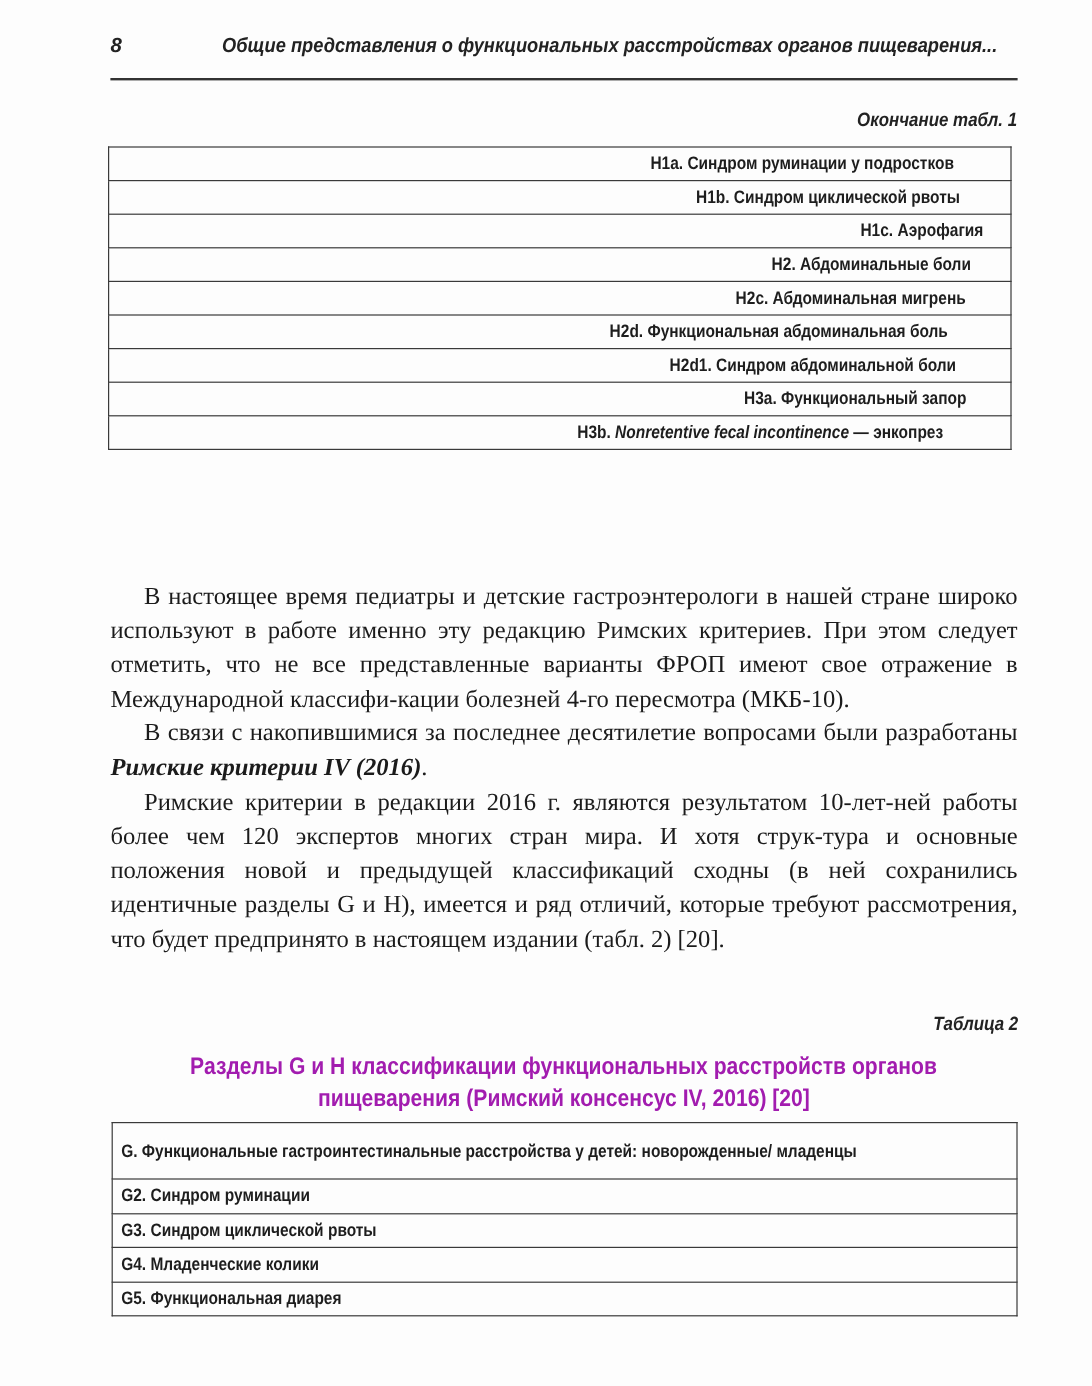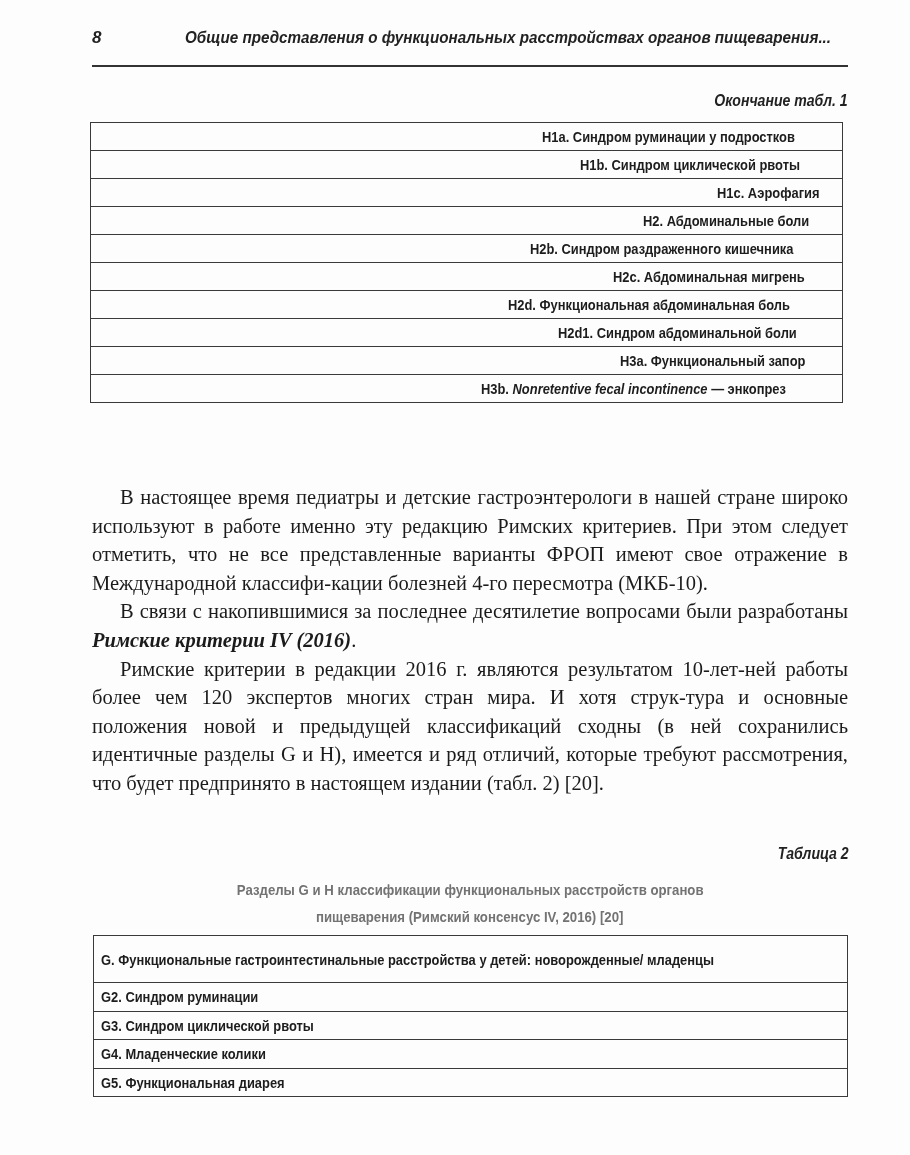--- a/index.html
+++ b/index.html
@@ -31,21 +31,21 @@
     #table2 td.head { height: 46px; line-height: 19px; white-space: normal; }
     #table2 td.head .t { width: 116%; }
 
     .body-text { position: absolute; left: 92px; top: 483px; width: 756px;
       font-family: "Liberation Serif", serif; font-size: 20.5px; line-height: 28.6px; color: #1b1b1b;
       text-align: justify; }
     .body-text p { margin: 0; text-indent: 28px; }
     .body-text b { font-weight: bold; font-style: italic; }
 
     .table2-title { position: absolute; left: 92px; top: 876px; width: 756px; text-align: center;
-      font-family: "Liberation Sans", sans-serif; font-weight: bold; font-size: 15px; line-height: 27px; color: #737373; }
+      font-family: "Liberation Sans", sans-serif; font-weight: bold; font-size: 20px; line-height: 27px; color: #a21caf; }
     .table2-title span { display: inline-block; transform: scaleX(0.88); transform-origin: center top; white-space: nowrap; }
   </style>
 </head>
 <body>
 
 <div class="page">
 
   <div class="page-num">8</div>
   <div class="head-title">Общие представления о функциональных расстройствах органов пищеварения...</div>
   <div class="head-rule"></div>
@@ -58,23 +58,20 @@
           <td class="ind1"><span class="t">H1a. Синдром руминации у подростков</span></td>
         </tr>
       <tr>
           <td class="ind1"><span class="t">H1b. Синдром циклической рвоты</span></td>
         </tr>
       <tr>
           <td class="ind1"><span class="t">H1c. Аэрофагия</span></td>
         </tr>
       <tr>
           <td class="ind0"><span class="t">H2. Абдоминальные боли</span></td>
-        </tr>
-      <tr>
-          <td class="ind1"><span class="t">H2b. Синдром раздраженного кишечника</span></td>
         </tr>
       <tr>
           <td class="ind1"><span class="t">H2c. Абдоминальная мигрень</span></td>
         </tr>
       <tr>
           <td class="ind1"><span class="t">H2d. Функциональная абдоминальная боль</span></td>
         </tr>
       <tr>
           <td class="ind2"><span class="t">H2d1. Синдром абдоминальной боли</span></td>
         </tr>

